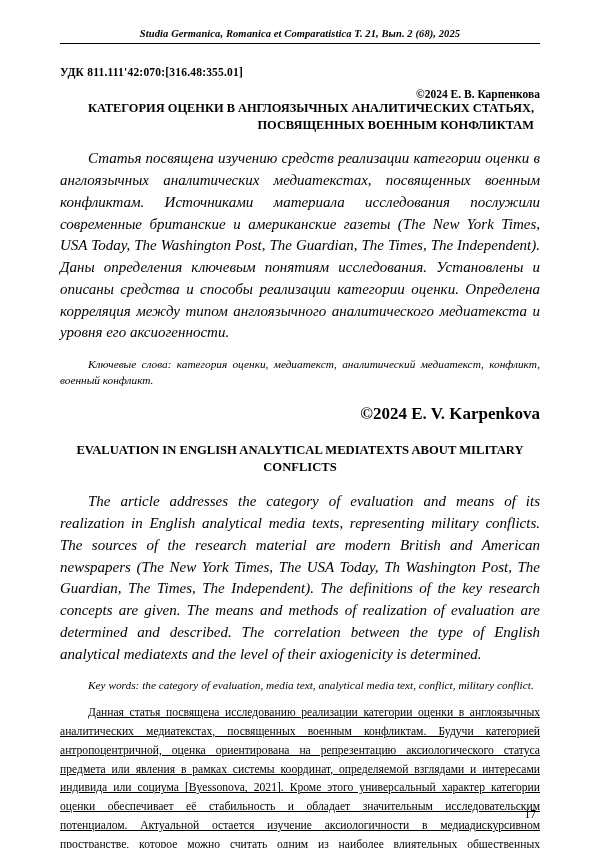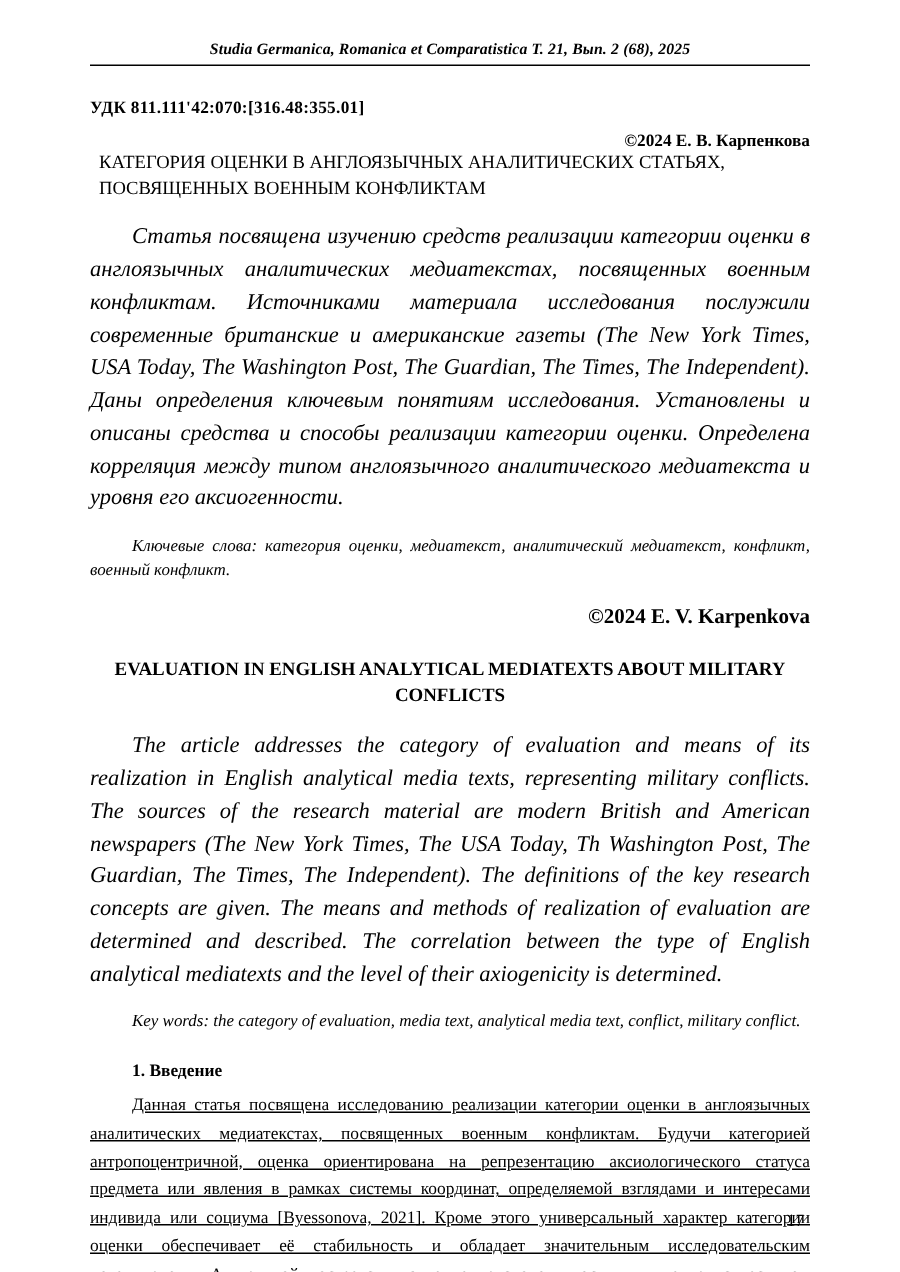--- a/index.html
+++ b/index.html
@@ -40,23 +40,23 @@
     letter-spacing: 0.2px;
     margin-bottom: 10px;
   }
   .copyright {
     text-align: right;
     font-size: 11.5px;
     font-weight: bold;
     margin-bottom: 0;
   }
   .title-ru {
-    text-align: left;
+    text-align: right;
     font-size: 12.4px;
-    font-weight: normal;
+    font-weight: bold;
     line-height: 1.35;
     margin: 0 6px 14px 6px;
   }
   .abstract {
     font-style: italic;
     font-size: 15px;
     line-height: 1.45;
     text-align: justify;
     text-indent: 28px;
     margin-bottom: 2px;
@@ -67,21 +67,21 @@
     line-height: 1.45;
     text-align: justify;
     text-indent: 28px;
   }
   .keywords b {
     font-weight: normal;
     font-style: italic;
   }
   .copyright-en {
     text-align: right;
-    font-size: 14px;
+    font-size: 17px;
     font-weight: bold;
     margin: 16px 0 18px 0;
   }
   .title-en {
     text-align: center;
     font-size: 12.6px;
     font-weight: bold;
     line-height: 1.35;
     margin: 0 4px 14px 4px;
   }
@@ -124,19 +124,18 @@
   <p class="keywords"><b>Ключевые слова:</b><span> категория оценки, медиатекст, аналитический медиатекст, конфликт, военный конфликт.</span></p>
 
   <div class="copyright-en">©2024 E. V. Karpenkova</div>
 
   <h2 class="title-en">EVALUATION IN ENGLISH ANALYTICAL MEDIATEXTS ABOUT MILITARY CONFLICTS</h2>
 
   <p class="abstract">The article addresses the category of evaluation and means of its realization in English analytical media texts, representing military conflicts. The sources of the research material are modern British and American newspapers (The New York Times, The USA Today, Th Washington Post, The Guardian, The Times, The Independent). The definitions of the key research concepts are given. The means and methods of realization of evaluation are determined and described. The correlation between the type of English analytical mediatexts and the level of their axiogenicity is determined.</p>
 
   <p class="keywords"><b>Key words:</b><span> the category of evaluation, media text, analytical media text, conflict, military conflict.</span></p>
 
-  <h3 class="section-head">1. Введение</h3>
 
   <p class="body-par">Данная статья посвящена исследованию реализации категории оценки в англоязычных аналитических медиатекстах, посвященных военным конфликтам. Будучи категорией антропоцентричной, оценка ориентирована на репрезентацию аксиологического статуса предмета или явления в рамках системы координат, определяемой взглядами и интересами индивида или социума [Byessonova, 2021]. Кроме этого универсальный характер категории оценки обеспечивает её стабильность и обладает значительным исследовательским потенциалом. Актуальной остается изучение аксиологичности в медиадискурсивном пространстве, которое можно считать одним из наиболее влиятельных общественных феноменов современного мира, так как оно выступает эффективным инструментом продвижения разного рода идей – социальных, политических, экономических, культурологических – а также идеологий и ценностей того или иного государства.</p>
 
   <div class="page-number">17</div>
 
 </div>
 
 </body></html>

